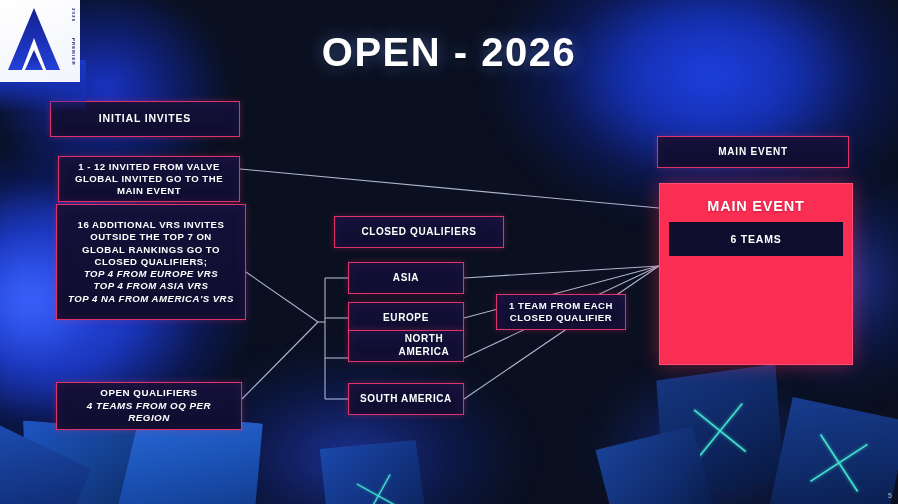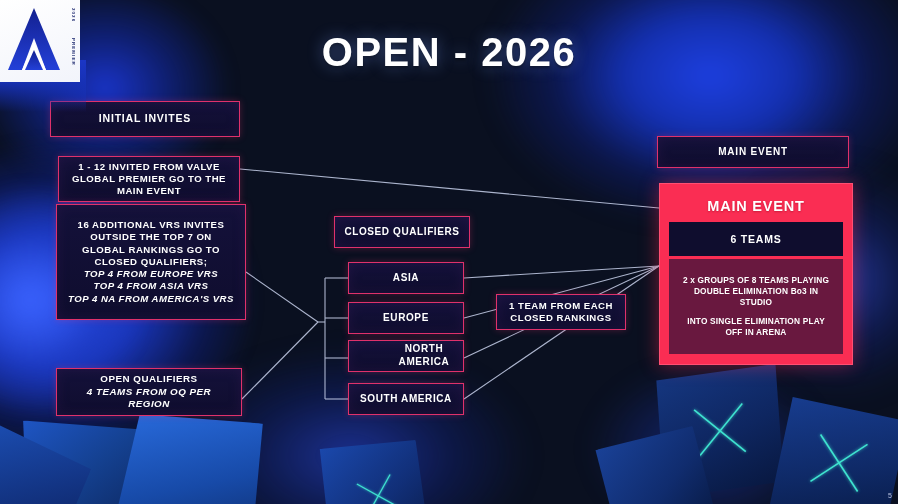--- a/index.html
+++ b/index.html
@@ -123,31 +123,31 @@
 
   #initial-invites { left:50px; top:101px; width:190px; height:36px; }
   #initial-invites .ln { font-size:10.5px; letter-spacing:0.8px; }
 
   #valve-invites { left:58px; top:156px; width:182px; height:46px; }
   #valve-invites .ln { font-size:9.6px; }
 
   #vrs-invites { left:56px; top:204px; width:190px; height:116px; }
   #vrs-invites .ln { font-size:9.6px; }
 
-  #open-qualifiers { left:56px; top:368px; width:186px; height:48px; }
+  #open-qualifiers { left:56px; top:382px; width:186px; height:48px; }
   #open-qualifiers .ln { font-size:9.8px; }
 
-  #closed-qualifiers { left:334px; top:216px; width:136px; height:32px; }
+  #closed-qualifiers { left:334px; top:216px; width:170px; height:32px; }
   #closed-qualifiers .ln { font-size:10px; letter-spacing:0.6px; }
 
   .region { width:116px; height:32px; left:348px; }
   .region .ln { font-size:10px; letter-spacing:0.6px; }
   #region-asia   { top:262px; }
   #region-europe { top:302px; }
-  #region-na     { top:340px;padding-left:44px; }
+  #region-na     { top:330px;padding-left:44px; }
   #region-sa     { top:383px; }
 
   #one-team { left:496px; top:294px; width:130px; height:36px; }
   #one-team .ln { font-size:9.6px; }
 
   #main-event-header { left:657px; top:136px; width:192px; height:32px; }
   #main-event-header .ln { font-size:10px; letter-spacing:0.8px; }
 
   
   #main-event-panel {
@@ -279,21 +279,21 @@
     <path d="M464 399 L659 266"></path>
   </g>
 </svg>
 
 <div class="box" id="initial-invites">
   <div class="ln">INITIAL INVITES</div>
 </div>
 
 <div class="box" id="valve-invites">
   <div class="ln">1 - 12 INVITED FROM VALVE</div>
-  <div class="ln">GLOBAL PREMIER GO TO THE</div>
+  <div class="ln">GLOBAL INVITED GO TO THE</div>
   <div class="ln">MAIN EVENT</div>
 </div>
 
 <div class="box" id="vrs-invites">
   <div class="ln">16 ADDITIONAL VRS INVITES</div>
   <div class="ln">OUTSIDE THE TOP 7 ON</div>
   <div class="ln">GLOBAL RANKINGS GO TO</div>
   <div class="ln">CLOSED QUALIFIERS;</div>
   <div class="ln it">TOP 4 FROM EUROPE VRS</div>
   <div class="ln it">TOP 4 FROM ASIA VRS</div>
@@ -318,35 +318,27 @@
 </div>
 <div class="box region" id="region-na">
   <div class="ln">NORTH AMERICA</div>
 </div>
 <div class="box region" id="region-sa">
   <div class="ln">SOUTH AMERICA</div>
 </div>
 
 <div class="box" id="one-team">
   <div class="ln">1 TEAM FROM EACH</div>
-  <div class="ln">CLOSED RANKINGS</div>
+  <div class="ln">CLOSED QUALIFIER</div>
 </div>
 
 <div class="box" id="main-event-header">
   <div class="ln">MAIN EVENT</div>
 </div>
 
 <div id="main-event-panel">
   <div class="me-title">MAIN EVENT</div>
   <div class="teams-box">
     <span>6 TEAMS</span>
   </div>
-  <div class="desc-box">
-    <div class="ln">2 x GROUPS OF 8 TEAMS PLAYING</div>
-    <div class="ln">DOUBLE ELIMINATION Bo3 IN</div>
-    <div class="ln">STUDIO</div>
-    <div class="gap"></div>
-    <div class="ln">INTO SINGLE ELIMINATION PLAY</div>
-    <div class="ln">OFF IN ARENA</div>
-  </div>
 </div>
 
 <div class="page-num">5</div>
 
 </body></html>

